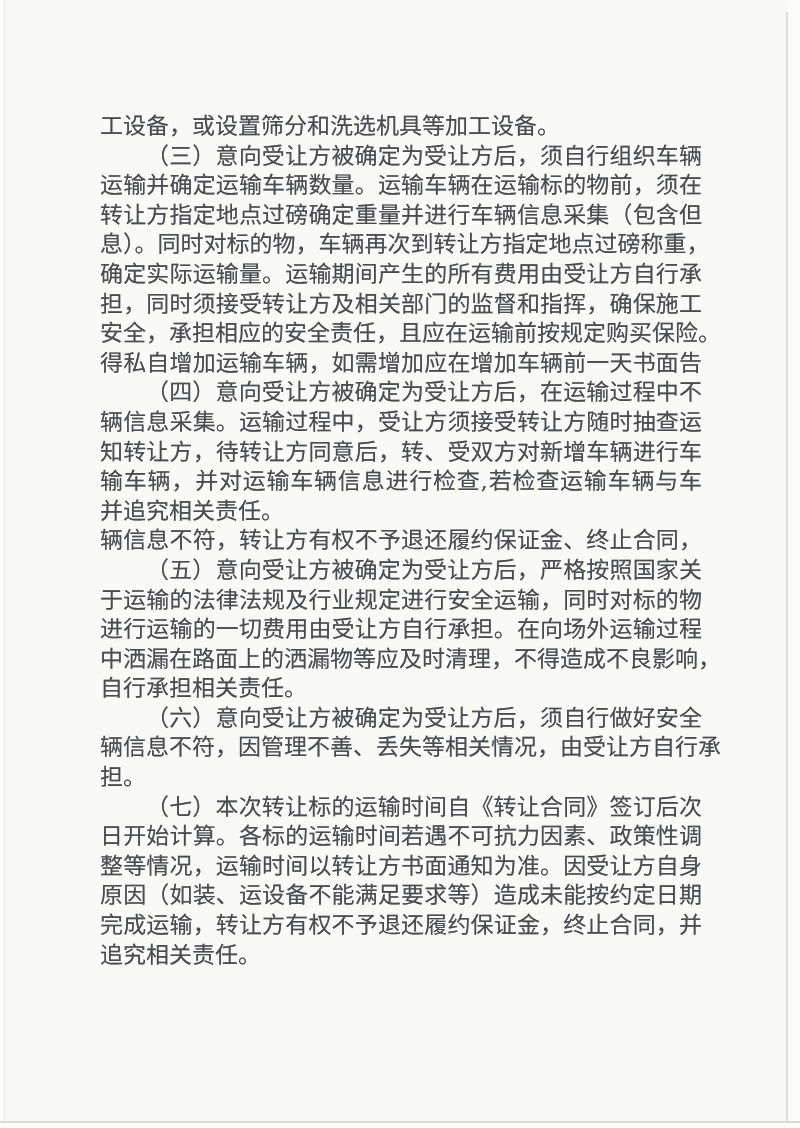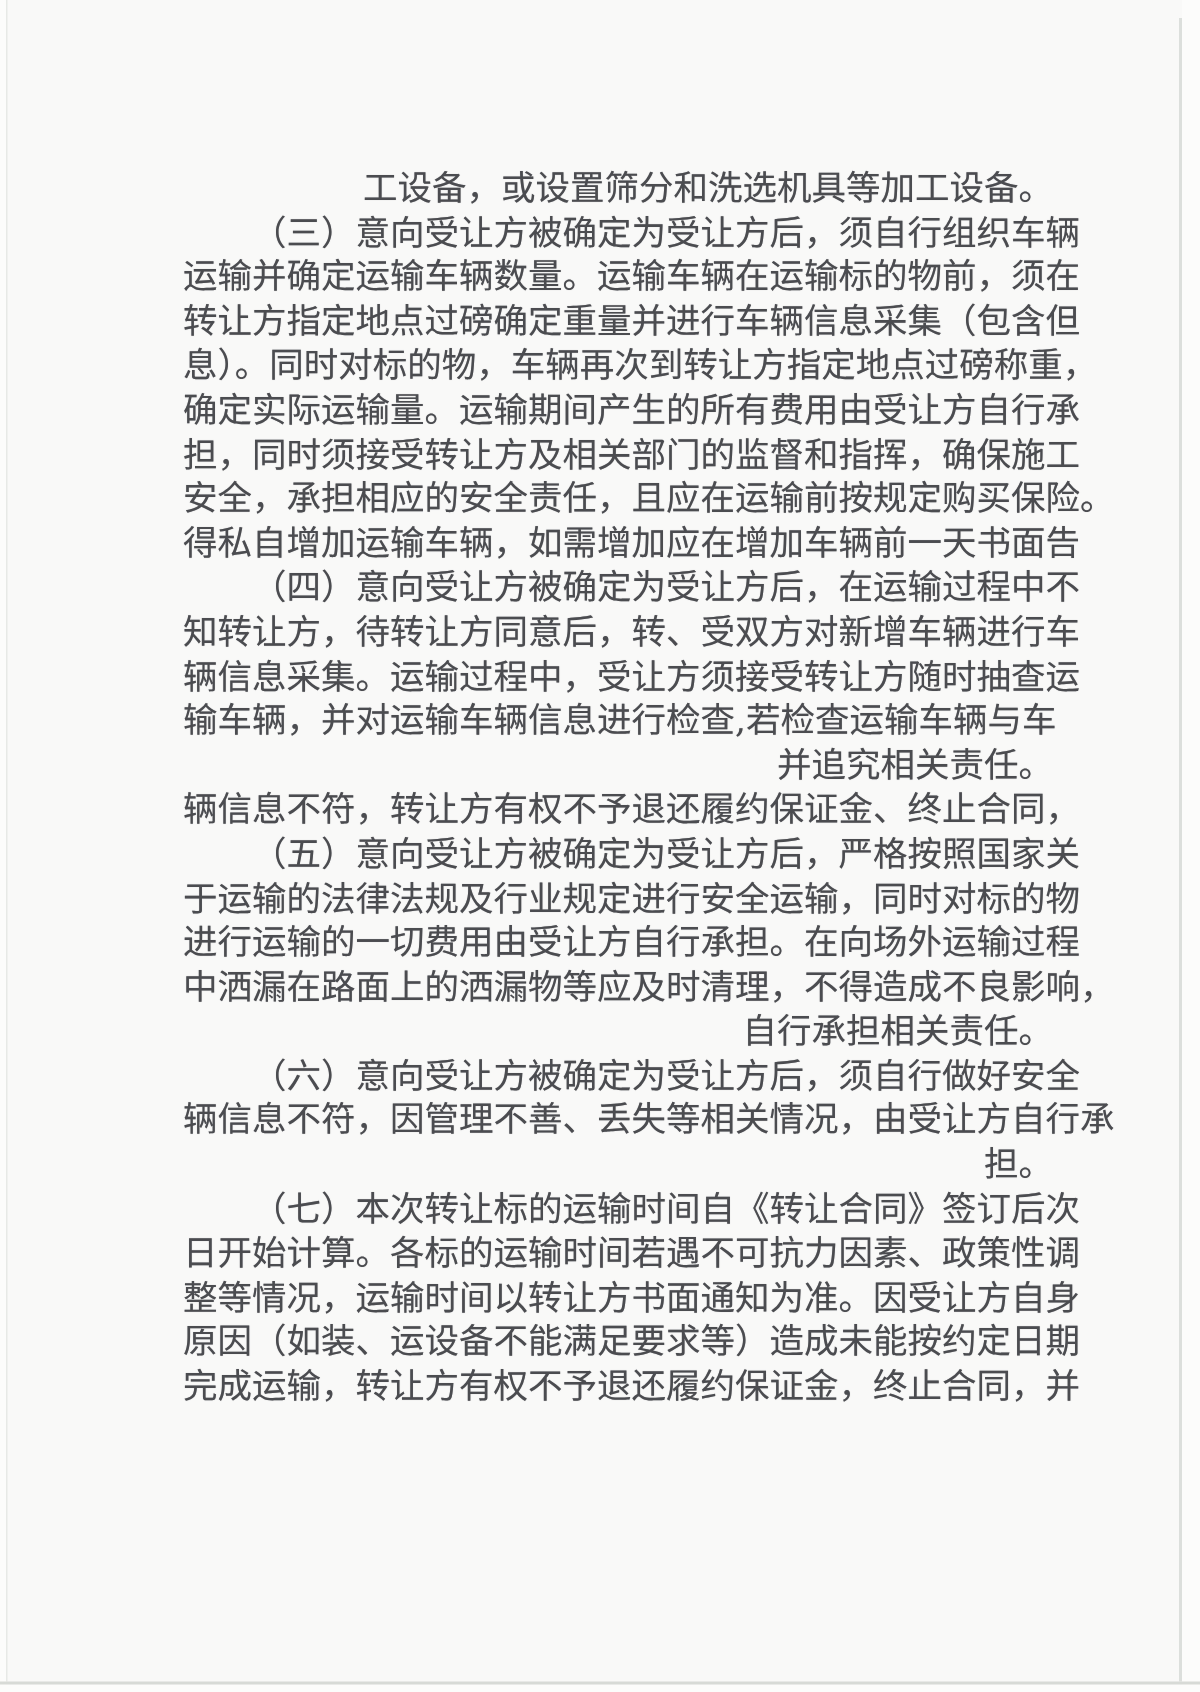--- a/index.html
+++ b/index.html
@@ -57,27 +57,26 @@
     top: 112px;
     width: 602px;
     font-size: 23px;
     line-height: 29.6px;
     color: #4b4c50;
     text-shadow: 0 0 0.5px rgba(90,90,95,0.55);
   }
   .text-line {
     height: 29.6px;
     white-space: nowrap;
-    text-align: right;
+    text-align: left;
   }
   .text-line.full {
     text-align: justify;
     text-align-last: justify;
     text-justify: inter-character;
-    margin-left: 22px;
   }
   .text-line.indent {
     padding-left: 46px;
   }
 </style>
 </head>
 <body>
 
 <div class="scan-page">
   <div class="edge strip-left"></div>
@@ -103,23 +102,23 @@
       <div class="text-line full">确定实际运输量。运输期间产生的所有费用由受让方自行承</div>
 
       <div class="text-line full">担，同时须接受转让方及相关部门的监督和指挥，确保施工</div>
 
       <div class="text-line full">安全，承担相应的安全责任，且应在运输前按规定购买保险。</div>
 
       <div class="text-line full">得私自增加运输车辆，如需增加应在增加车辆前一天书面告</div>
 
       <div class="text-line indent full">（四）意向受让方被确定为受让方后，在运输过程中不</div>
 
+      <div class="text-line full">辆信息采集。运输过程中，受让方须接受转让方随时抽查运</div>
+
       <div class="text-line full">知转让方，待转让方同意后，转、受双方对新增车辆进行车</div>
-
-      <div class="text-line full">辆信息采集。运输过程中，受让方须接受转让方随时抽查运</div>
 
       <div class="text-line full">输车辆，并对运输车辆信息进行检查,若检查运输车辆与车</div>
 
       <div class="text-line">并追究相关责任。</div>
 
       <div class="text-line full">辆信息不符，转让方有权不予退还履约保证金、终止合同，</div>
 
       <div class="text-line indent full">（五）意向受让方被确定为受让方后，严格按照国家关</div>
 
       <div class="text-line full">于运输的法律法规及行业规定进行安全运输，同时对标的物</div>
@@ -139,15 +138,16 @@
       <div class="text-line indent full">（七）本次转让标的运输时间自《转让合同》签订后次</div>
 
       <div class="text-line full">日开始计算。各标的运输时间若遇不可抗力因素、政策性调</div>
 
       <div class="text-line full">整等情况，运输时间以转让方书面通知为准。因受让方自身</div>
 
       <div class="text-line full">原因（如装、运设备不能满足要求等）造成未能按约定日期</div>
 
       <div class="text-line full">完成运输，转让方有权不予退还履约保证金，终止合同，并</div>
 
+      <div class="text-line">追究相关责任。</div>
 
     </div>
 </div>
 
 </body></html>

